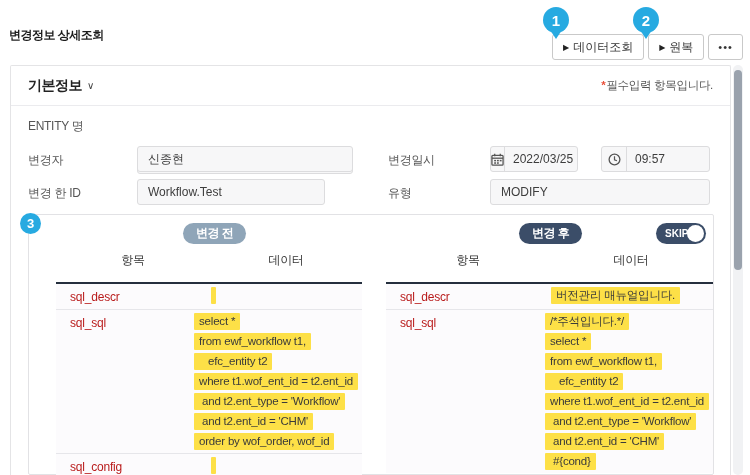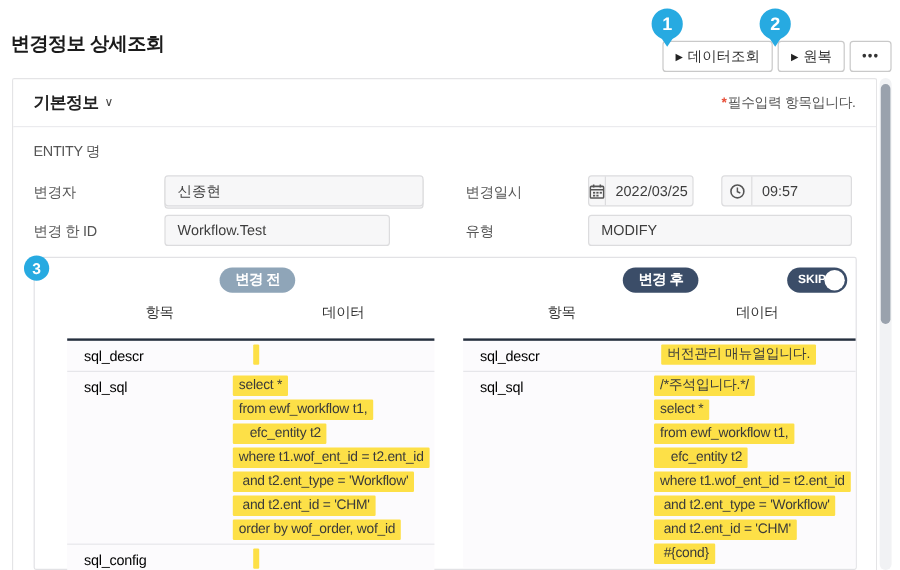--- a/index.html
+++ b/index.html
@@ -1,21 +1,21 @@
 <!DOCTYPE html>
 <html><head>
 <meta charset="utf-8">
 <style>
   * { margin:0; padding:0; box-sizing:border-box; }
   html,body { background:#ffffff; }
   body { font-family:"Liberation Sans","DejaVu Sans",sans-serif; }
   .screen { position:relative; width:750px; height:475px; background:#fff; overflow:hidden; }
 
   
-  .page-title { position:absolute; left:9px; top:27px; font-size:16px; font-weight:bold; color:#1b1b1b; letter-spacing:-0.5px; }
+  .page-title { position:absolute; left:9px; top:27px; font-size:12px; font-weight:bold; color:#1b1b1b; letter-spacing:-0.5px; }
   .toolbar { position:absolute; left:552px; top:34px; display:flex; gap:4px; }
   .btn { height:26px; background:#fff; border:1px solid #c9c9c9; border-radius:3px; font-size:12px; color:#333;
          display:flex; align-items:center; padding:0 10px; cursor:pointer; white-space:nowrap; }
   .btn .tri { font-size:8px; margin-right:4px; color:#222; }
   .btn-more { padding:0 9px; font-size:11px; letter-spacing:1px; }
 
   .pin-badge { position:absolute; width:26px; height:26px; background:#27aae1; border-radius:50%;
                color:#fff; font-size:15px; font-weight:bold; display:flex; align-items:center; justify-content:center; z-index:5; }
   .pin-badge:after { content:""; position:absolute; top:20px; left:50%; transform:translateX(-50%);
                      border-left:8px solid transparent; border-right:8px solid transparent; border-top:12px solid #27aae1; }
@@ -55,21 +55,21 @@
                  color:#fff; font-size:10px; font-weight:bold; display:flex; align-items:center; padding-left:9px; cursor:pointer; }
   .skip-knob { position:absolute; right:2px; top:2px; width:17px; height:17px; border-radius:50%; background:#fff; }
 
   .col-head { position:absolute; top:37px; transform:translateX(-50%); font-size:12px; color:#333; letter-spacing:-0.3px; }
 
   .cmp-table { position:absolute; top:67px; border-top:2px solid #252f3e; background:#fcfbfd; }
   .cmp-before { left:27px;  width:306px; }
   .cmp-after  { left:357px; width:327px; }
   .cmp-row { display:flex; border-bottom:1px solid #e6e6ea; }
   .cmp-row:last-child { border-bottom:none; }
-  .item-cell { font-size:12px; color:#000000; padding:6px 0 5px 14px; letter-spacing:-0.2px; }
+  .item-cell { font-size:12px; color:#b91c1c; padding:6px 0 5px 14px; letter-spacing:-0.2px; }
   .cmp-before .item-cell { width:155px; }
   .cmp-after  .item-cell { width:165px; }
   .data-cell { flex:1; padding:3px 4px 3px 0; display:flex; flex-direction:column; align-items:flex-start; gap:3px; }
   .chip { background:#fde047; color:#3a3a3a; font-size:11.5px; line-height:13px; padding:2px 5px;
           border-radius:1px; white-space:pre; letter-spacing:-0.2px; }
   .chip-empty { width:5px; height:17px; padding:0; }
 
   
   .scrollbar-track { position:absolute; left:733px; top:65px; width:10px; height:410px; background:#f1f2f4; border-radius:5px; }
   .scrollbar-thumb { position:absolute; left:1px; top:5px; width:8px; height:200px; background:#9aa2ad; border-radius:4px; }

